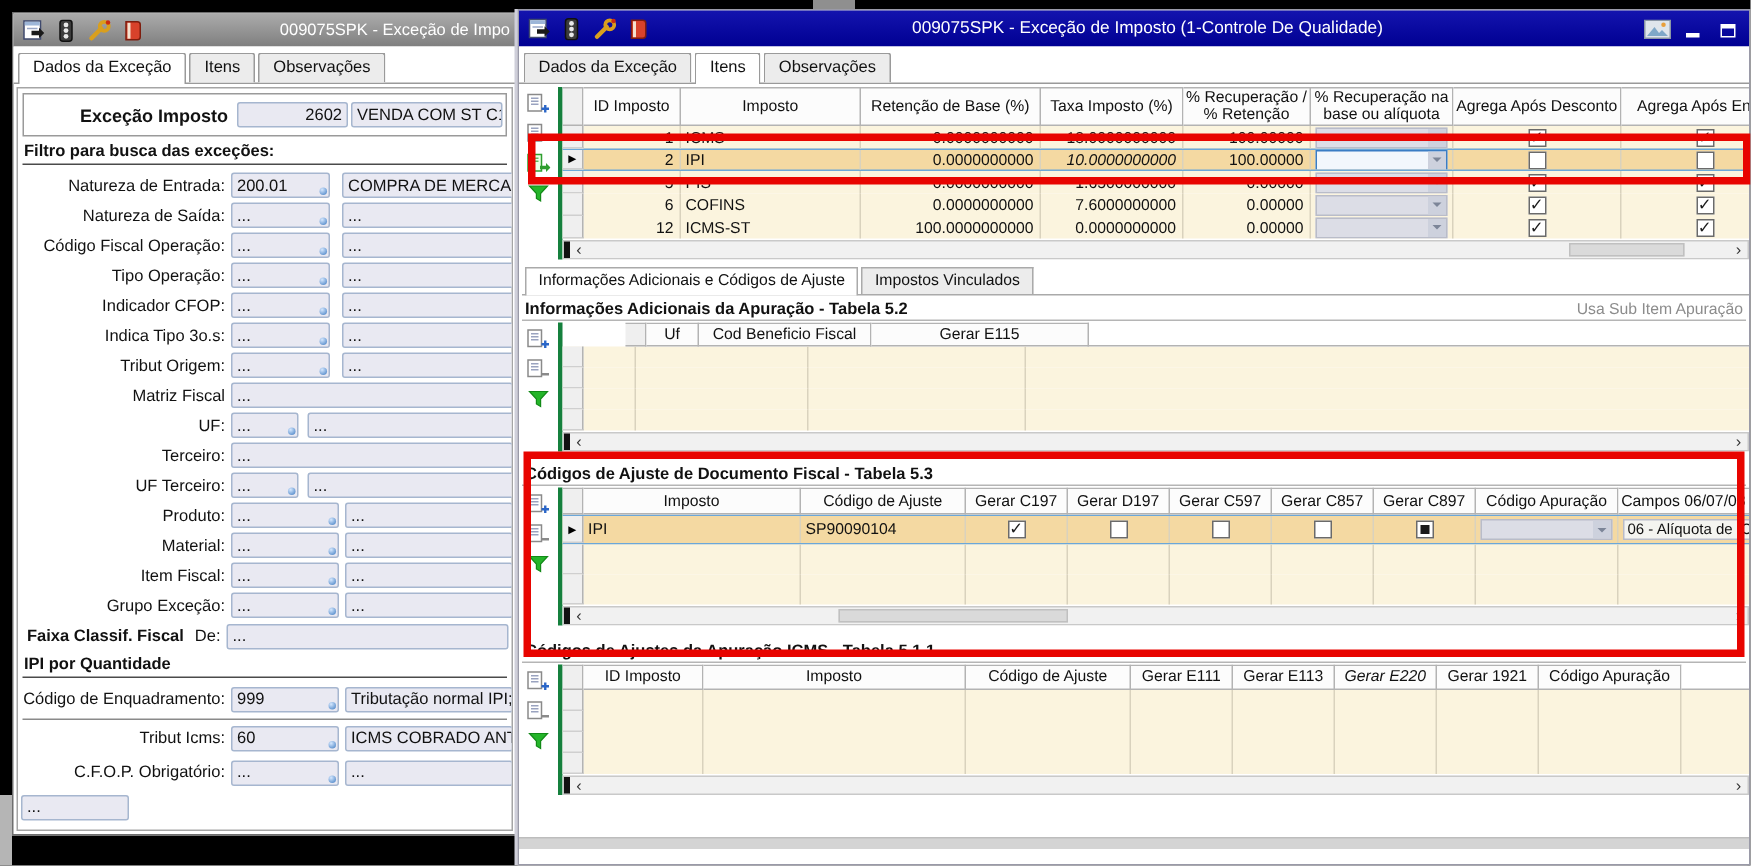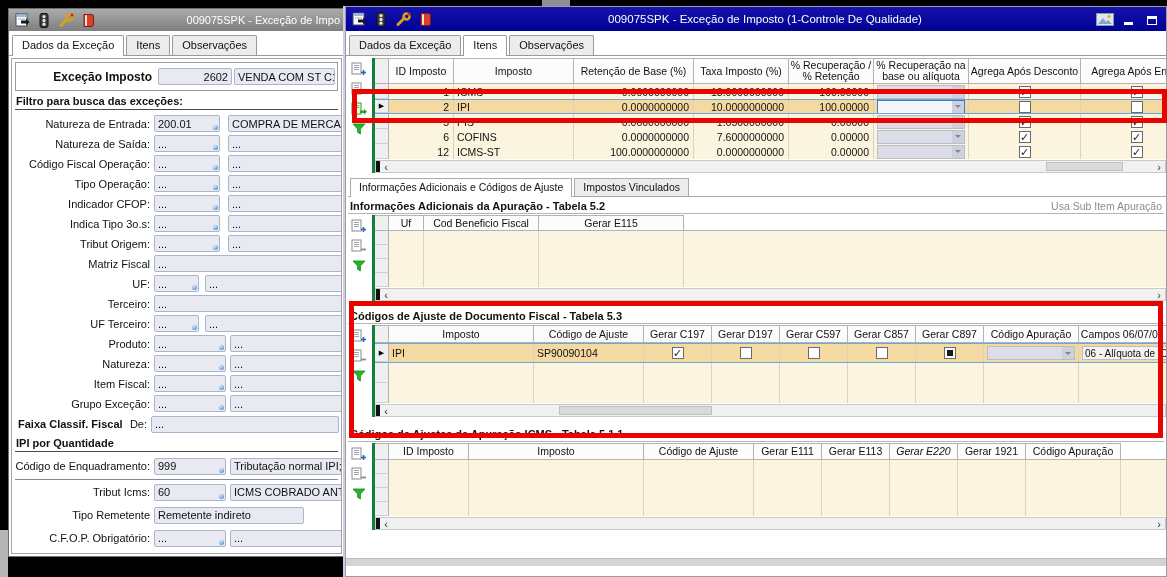--- a/index.html
+++ b/index.html
@@ -185,21 +185,21 @@
           <span class="lbl">UF Terceiro:</span>
           <span class="fld lookup" style="width: 45px;">...</span>
           <span class="fld" style="width: 139px; margin-left: 6px;">...</span>
         </div>
         <div class="frow ">
           <span class="lbl">Produto:</span>
           <span class="fld lookup" style="width: 72px;">...</span>
           <span class="fld" style="width: 112px; margin-left: 4px;">...</span>
         </div>
         <div class="frow ">
-          <span class="lbl">Natureza:</span>
+          <span class="lbl">Material:</span>
           <span class="fld lookup" style="width: 72px;">...</span>
           <span class="fld" style="width: 112px; margin-left: 4px;">...</span>
         </div>
         <div class="frow ">
           <span class="lbl">Item Fiscal:</span>
           <span class="fld lookup" style="width: 72px;">...</span>
           <span class="fld" style="width: 112px; margin-left: 4px;">...</span>
         </div>
         <div class="frow ">
           <span class="lbl">Grupo Exceção:</span>
@@ -217,24 +217,20 @@
         <div class="frow frow2">
           <span class="lbl">Código de Enquadramento:</span>
           <span class="fld lookup" style="width: 72px;">999</span>
           <span class="fld" style="width: 112px; margin-left: 4px;">Tributação normal IPI; O</span>
         </div>
         <div class="fsep"></div>
         <div class="frow frow2">
           <span class="lbl">Tribut Icms:</span>
           <span class="fld lookup" style="width: 72px;">60</span>
           <span class="fld" style="width: 112px; margin-left: 4px;">ICMS COBRADO ANTERI</span>
-        </div>
-        <div class="frow frow2">
-          <span class="lbl">Tipo Remetente</span>
-          <span class="fld" style="width: 150px;">Remetente indireto</span>
         </div>
         <div class="frow frow2">
           <span class="lbl">C.F.O.P. Obrigatório:</span>
           <span class="fld lookup" style="width: 72px;">...</span>
           <span class="fld" style="width: 112px; margin-left: 4px;">...</span>
         </div>
         <div class="frow frow2">
           <span class="fld" style="width: 72px;">...</span>
         </div>
       </div>
@@ -362,21 +358,21 @@
               <div class="gc ctr" style="width: 112px;">
                 <span class="cb on"></span>
               </div>
               <div class="gc fill"></div>
             </div>
             <div class="grow sel" style="height: 15px;">
               <div class="rh">▶</div>
               <div class="gc num" style="width: 65px;">2</div>
               <div class="gc txt" style="width: 120px;">IPI</div>
               <div class="gc num" style="width: 120px;">0.0000000000</div>
-              <div class="gc num" style="width: 95px;">10.0000000000</div>
+              <div class="gc num" style="width: 95px; font-style: italic;">10.0000000000</div>
               <div class="gc num" style="width: 85px;">100.00000</div>
               <div class="gc ctr" style="width: 95px;">
                 <span class="dd focus">
                   <span></span>
                   <span class="dda"></span>
                 </span>
               </div>
               <div class="gc ctr" style="width: 112px;">
                 <span class="cb off"></span>
               </div>
@@ -490,21 +486,21 @@
                 <line x1="10" y1="10.5" x2="15" y2="10.5" stroke="#8a8a8a" stroke-width="1.8"></line>
               </svg>
             </span>
             <span class="ti">
               <svg width="14" height="14">
                 <path d="M1 2 h12 l-4.6 5 v5 l-2.8 -1.7 v-3.3 z" fill="#25b52a" stroke="#128a17" stroke-width="0.8"></path>
               </svg>
             </span>
           </div>
           <div class="gbody">
-            <div class="ghead" style="height: 16px;">
+            <div class="ghead" style="height: 16px; padding-left: 42px;">
               <div class="gh rhh" style="width: 14px;"></div>
               <div class="gh" style="width: 35px;">Uf</div>
               <div class="gh" style="width: 115px;">Cod Beneficio Fiscal</div>
               <div class="gh" style="width: 145px;">Gerar E115</div>
               <div class="gh fill"></div>
             </div>
             <div class="grow" style="height: 14px;">
               <div class="rh"></div>
               <div class="gc" style="width: 35px;"></div>
               <div class="gc" style="width: 115px;"></div>

